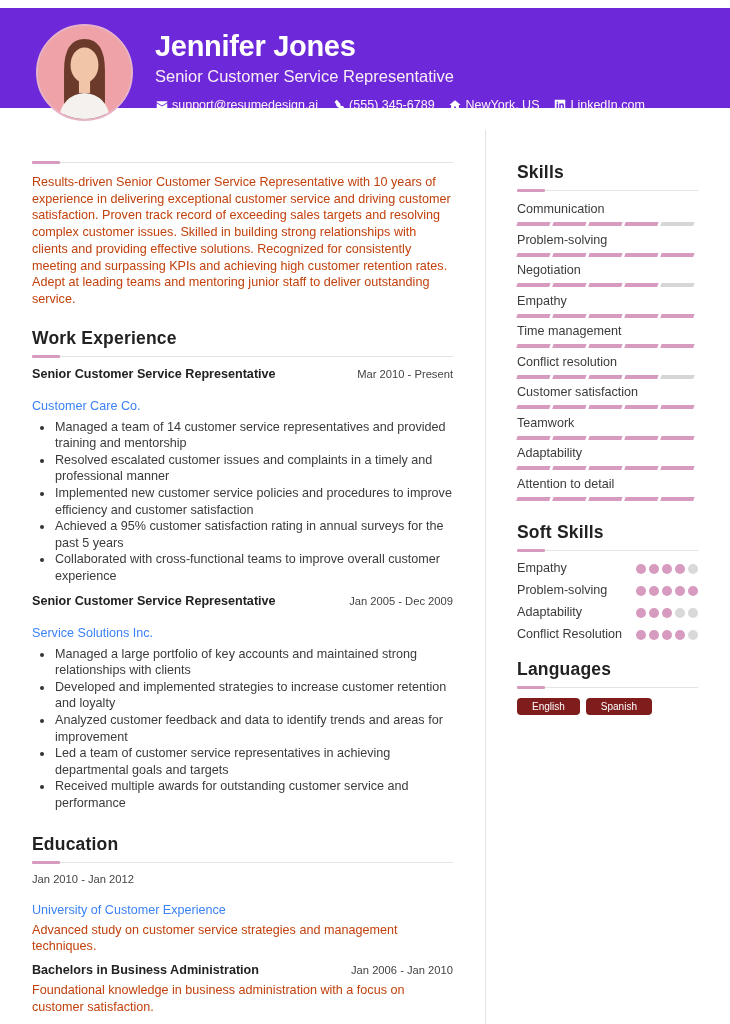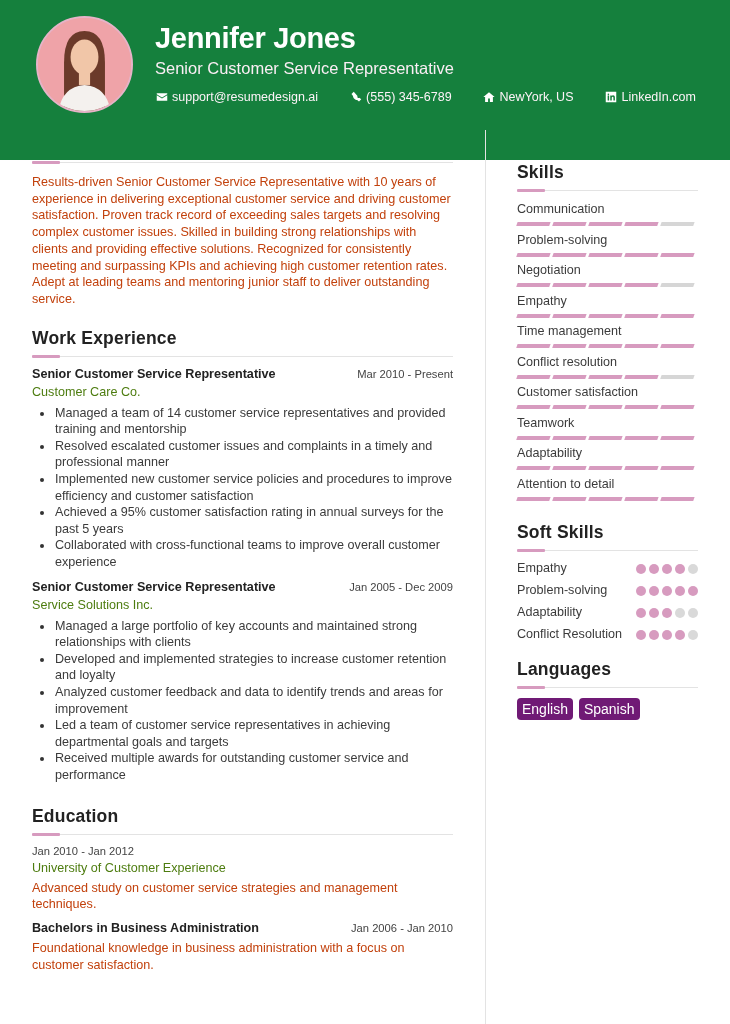--- a/index.html
+++ b/index.html
@@ -1,61 +1,61 @@
 <!DOCTYPE html>
 <html><head>
 <meta charset="utf-8">
 <style>
   * { box-sizing: border-box; margin: 0; padding: 0; }
   html, body { width: 730px; height: 1024px; background: #ffffff; overflow: hidden; }
   body { font-family: "Liberation Sans", "DejaVu Sans", sans-serif; color: #333333; position: relative; }
 
-  .header { position: absolute; left: 0; top: 0; width: 730px; height: 160px; background: #15803d; }
+  .header { position: absolute; left: 0; top: 8px; width: 730px; height: 100px; background: #6d28d9; }
   .avatar { position: absolute; left: 36px; top: 16px; width: 97px; height: 97px; border-radius: 50%; overflow: hidden; background: #efa3a8; border: 2px solid #e6b3c8; }
   .avatar svg { width: 100%; height: 100%; display: block; }
   .name { position: absolute; left: 155px; top: 22px; font-size: 29px; font-weight: bold; color: #ffffff; letter-spacing: -0.3px; }
   .title { position: absolute; left: 155px; top: 59px; font-size: 16.5px; color: #fbeef5; }
   .contacts { position: absolute; left: 155px; top: 90px; display: flex; align-items: center; font-size: 12.5px; color: #fdf3f8; white-space: nowrap; }
-  .contact { display: flex; align-items: center; margin-right: 31px; }
+  .contact { display: flex; align-items: center; margin-right: 14px; }
   .contact .ic { width: 13px; height: 13px; margin-right: 4px; display: inline-flex; align-items: center; justify-content: center; }
   .contact .ic svg { width: 12px; height: 12px; fill: #ffffff; }
 
   .vdivider { position: absolute; left: 485px; top: 130px; width: 1px; height: 894px; background: #e3e3e3; }
 
   .left { position: absolute; left: 32px; top: 130px; width: 421px; }
   .right { position: absolute; left: 517px; top: 130px; width: 181px; }
 
   .sec-title { font-size: 17.5px; font-weight: bold; color: #222222; letter-spacing: 0.2px; }
   .sec-rule { position: relative; height: 2px; margin-top: 7px; background: #e3e3e3; height: 1px; }
   .sec-rule::before { content: ""; position: absolute; left: 0; top: -1px; width: 28px; height: 3px; background: #d79bbf; border-radius: 1px; }
 
   .para { font-size: 12.6px; line-height: 16.7px; color: #c2410c; }
 
   .job-head { display: flex; justify-content: space-between; align-items: baseline; }
   .job-title { font-size: 12.6px; font-weight: bold; color: #222222; }
   .job-date { font-size: 11.2px; color: #444444; }
-  .job-org { font-size: 12.6px; color: #4d7c0f; margin-top: 4px; }
+  .job-org { font-size: 12.6px; color: #3b82f6; margin-top: 18px; }
   ul.bullets { list-style: none; margin-top: 6px; }
   ul.bullets li { position: relative; padding-left: 23px; font-size: 12.6px; line-height: 16.6px; color: #3b3b3b; }
   ul.bullets li::before { content: ""; position: absolute; left: 8px; top: 7px; width: 4px; height: 4px; border-radius: 50%; background: #333333; }
 
   .skill { margin-bottom: 6px; }
   .skill-label { font-size: 12.6px; color: #3b3b3b; line-height: 16px; }
   .bar { display: flex; gap: 3px; margin-top: 5px; }
   .seg { width: 33px; height: 3.5px; background: #d79bbf; transform: skewX(-20deg); }
   .seg.off { background: #d6d6d6; }
 
   .soft-row { display: flex; justify-content: space-between; align-items: flex-start; margin-bottom: 5px; }
   .soft-label { font-size: 12.6px; line-height: 17px; color: #3b3b3b; width: 110px; }
   .dots { display: flex; gap: 3px; margin-top: 4px; }
   .dot { width: 10px; height: 10px; border-radius: 50%; background: #d79bbf; }
   .dot.off { background: #d9d9d9; }
 
   .langs { display: flex; gap: 6px; margin-top: 10px; }
-  .lang { background: #701a75; color: #ffffff; font-size: 14px; padding: 3px 5px; border-radius: 4px; }
+  .lang { background: #7f1d1d; color: #ffffff; font-size: 10px; padding: 3px 15px; border-radius: 4px; }
 </style>
 </head>
 <body>
 
 <div class="header">
   <div class="avatar" aria-label="Profile photo (placeholder)">
     <svg viewBox="0 0 100 100">
       <rect width="100" height="100" fill="#efa3a8"></rect>
       <path d="M28 100 L28 48 Q28 14 50 14 Q72 14 72 48 L72 100 Z" fill="#6b3a2a"></path>
       <ellipse cx="50" cy="42" rx="15" ry="19" fill="#f1c6a8"></ellipse>

